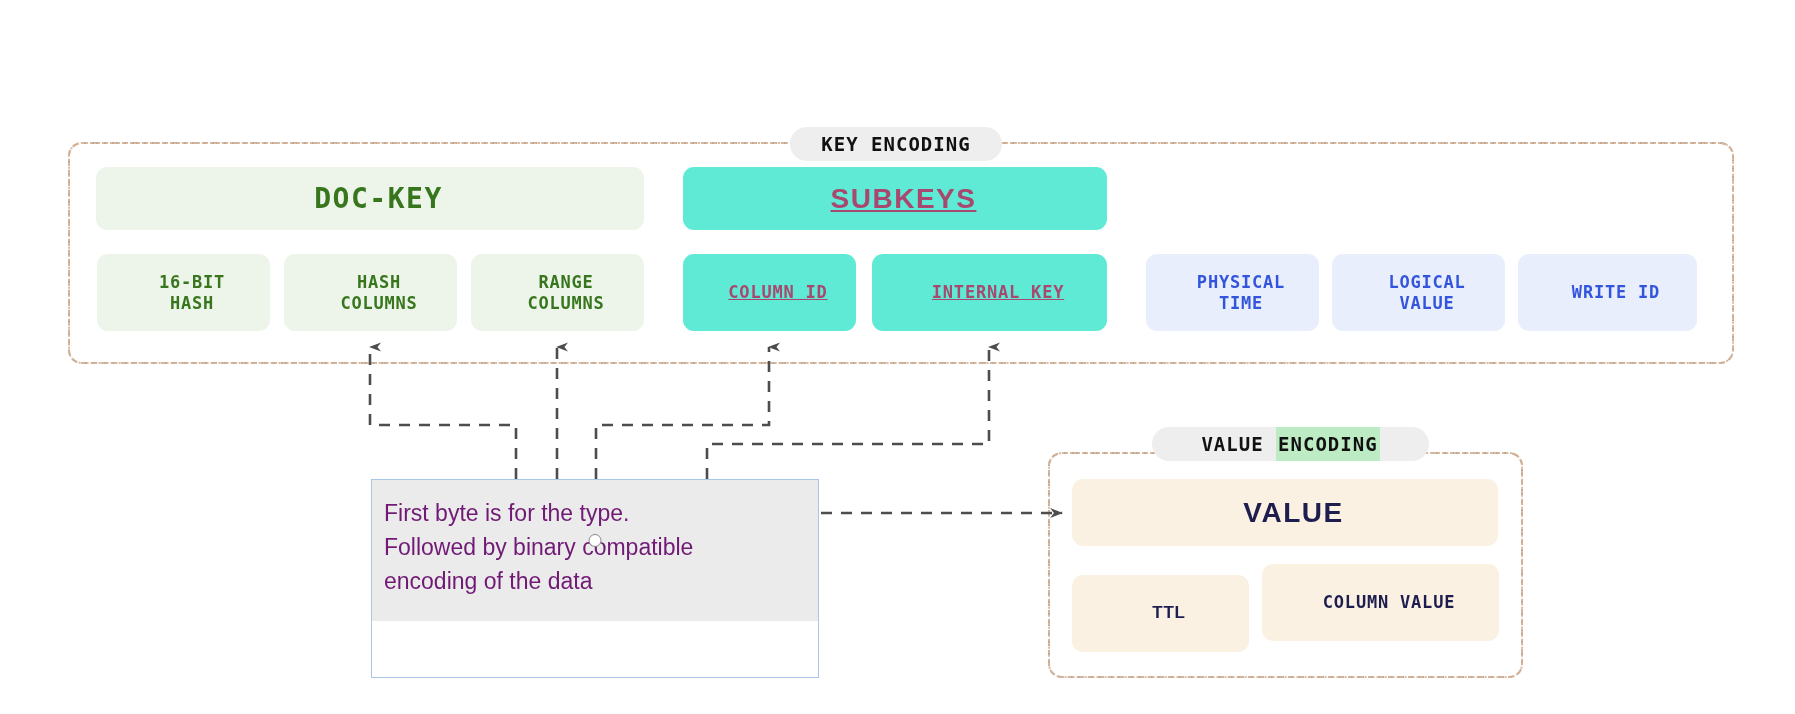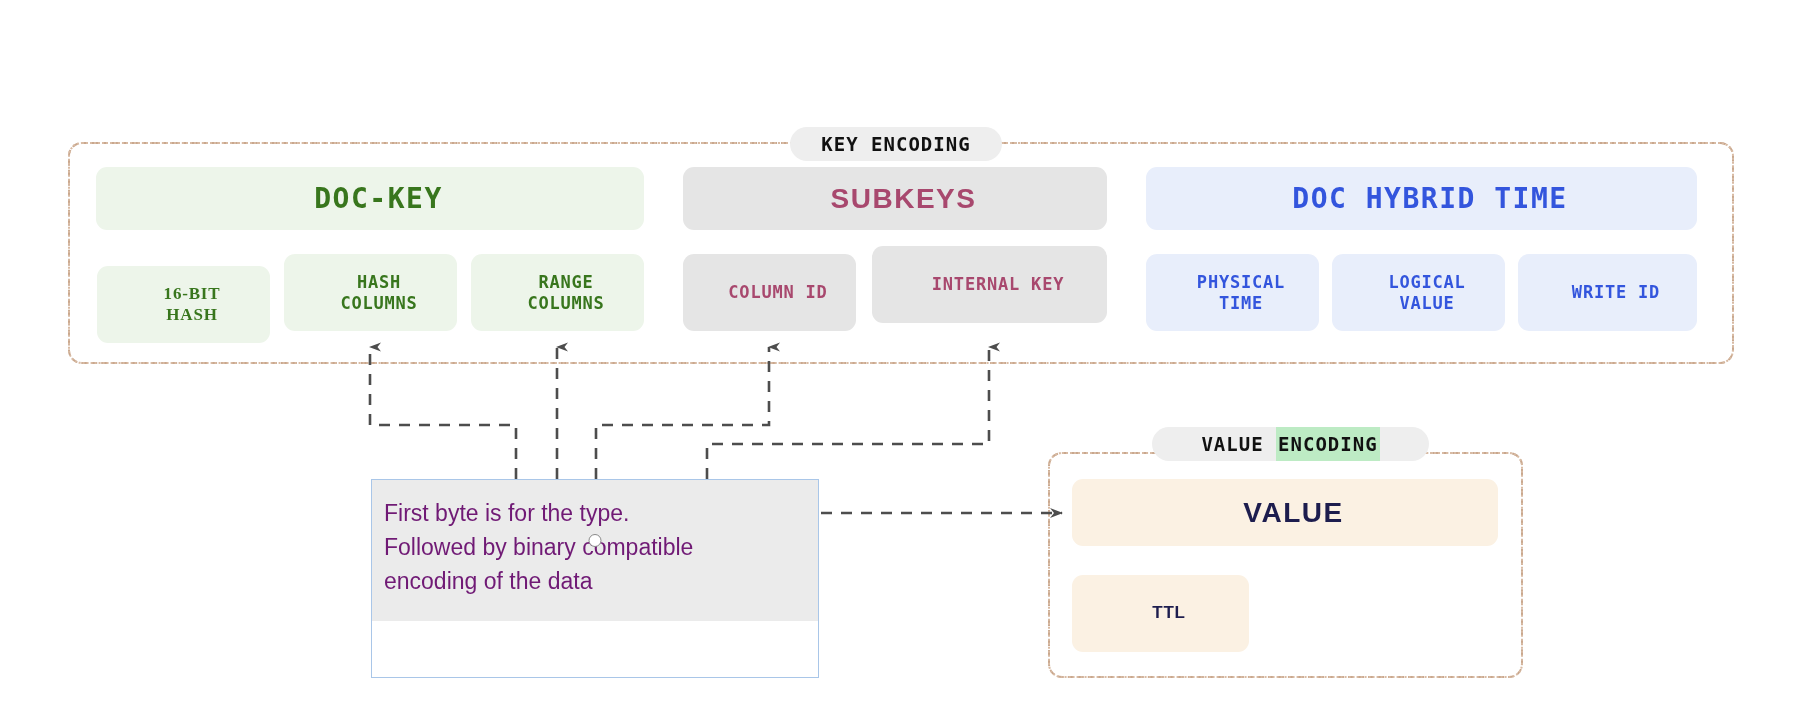--- a/index.html
+++ b/index.html
@@ -87,41 +87,41 @@
     align-items: center;
     justify-content: center;
     text-align: center;
     line-height: 1.18;
     white-space: pre-line;
     padding-left: 17px;
   }
 
   
   .theme-green  { background: #edf5ea; color: #38761d; }
-  .theme-pink   { background: #e5e5e5; color: #a8486e; }
+  .theme-pink   { background: #5eead4; color: #a8486e; text-decoration: underline; }
   .theme-blue   { background: #e8eefb; color: #3355dd; }
   .theme-cream  { background: #fbf1e3; color: #1d1d4e; }
 
   .mono { font-family: "DejaVu Sans Mono", monospace; font-weight: bold; }
   .sans { font-family: "Liberation Sans", sans-serif; font-weight: bold; }
 
   .hdr      { font-size: 28px; letter-spacing: 1.5px; }
   .sub      { font-size: 17px; letter-spacing: 0.8px; }
 
   
   #hdr-doc-key        { left: 96px;  top: 125px; width: 548px; height: 63px; }
   #hdr-subkeys        { left: 683px; top: 125px; width: 424px; height: 63px; }
   #hdr-doc-hybrid     { left: 1146px;top: 125px; width: 551px; height: 63px; }
 
   
-  #sub-16bit-hash     { left: 97px;  top: 224px; width: 173px; height: 77px; font-family: Liberation Serif, serif; }
+  #sub-16bit-hash     { left: 97px;  top: 212px; width: 173px; height: 77px; }
   #sub-hash-columns   { left: 284px; top: 212px; width: 173px; height: 77px; }
   #sub-range-columns  { left: 471px; top: 212px; width: 173px; height: 77px; }
   #sub-column-id      { left: 683px; top: 212px; width: 173px; height: 77px; }
-  #sub-internal-key   { left: 872px; top: 204px; width: 235px; height: 77px; }
+  #sub-internal-key   { left: 872px; top: 212px; width: 235px; height: 77px; }
   #sub-physical-time  { left: 1146px;top: 212px; width: 173px; height: 77px; }
   #sub-logical-time   { left: 1332px;top: 212px; width: 173px; height: 77px; }
   #sub-write-id       { left: 1518px;top: 212px; width: 179px; height: 77px; }
 
   
   #val-value          { left: 1072px;top: 437px; width: 426px; height: 67px; }
   #val-ttl            { left: 1072px;top: 533px; width: 177px; height: 77px; }
   #val-column-value   { left: 1262px;top: 522px; width: 237px; height: 77px; }
 
   
@@ -219,33 +219,33 @@
 HASH</div>
   <div class="box theme-green mono sub" id="sub-hash-columns">HASH
 COLUMNS</div>
   <div class="box theme-green mono sub" id="sub-range-columns">RANGE
 COLUMNS</div>
 
   <div class="box theme-pink sans hdr" id="hdr-subkeys">SUBKEYS</div>
   <div class="box theme-pink mono sub" id="sub-column-id">COLUMN ID</div>
   <div class="box theme-pink mono sub" id="sub-internal-key">INTERNAL KEY</div>
 
-  <div class="box theme-blue mono hdr" id="hdr-doc-hybrid">DOC HYBRID TIME</div>
   <div class="box theme-blue mono sub" id="sub-physical-time">PHYSICAL
 TIME</div>
   <div class="box theme-blue mono sub" id="sub-logical-time">LOGICAL
 VALUE</div>
   <div class="box theme-blue mono sub" id="sub-write-id">WRITE ID</div>
 
   <div class="group-box" id="value-encoding-group"></div>
 
   <div class="section-badge" id="value-encoding-badge"><span>VALUE </span><span class="hl-green">ENCODING</span></div>
 
   <div class="box theme-cream sans hdr" id="val-value">VALUE</div>
   <div class="box theme-cream sans sub" id="val-ttl">TTL</div>
+  <div class="box theme-cream mono sub" id="val-column-value">COLUMN VALUE</div>
 
   <div id="primitive-node">
     <div id="primitive-dot"></div>
     <div id="primitive-body">First byte is for the type.
 Followed by binary compatible
 encoding of the data</div>
   </div>
 
 </div>
 

